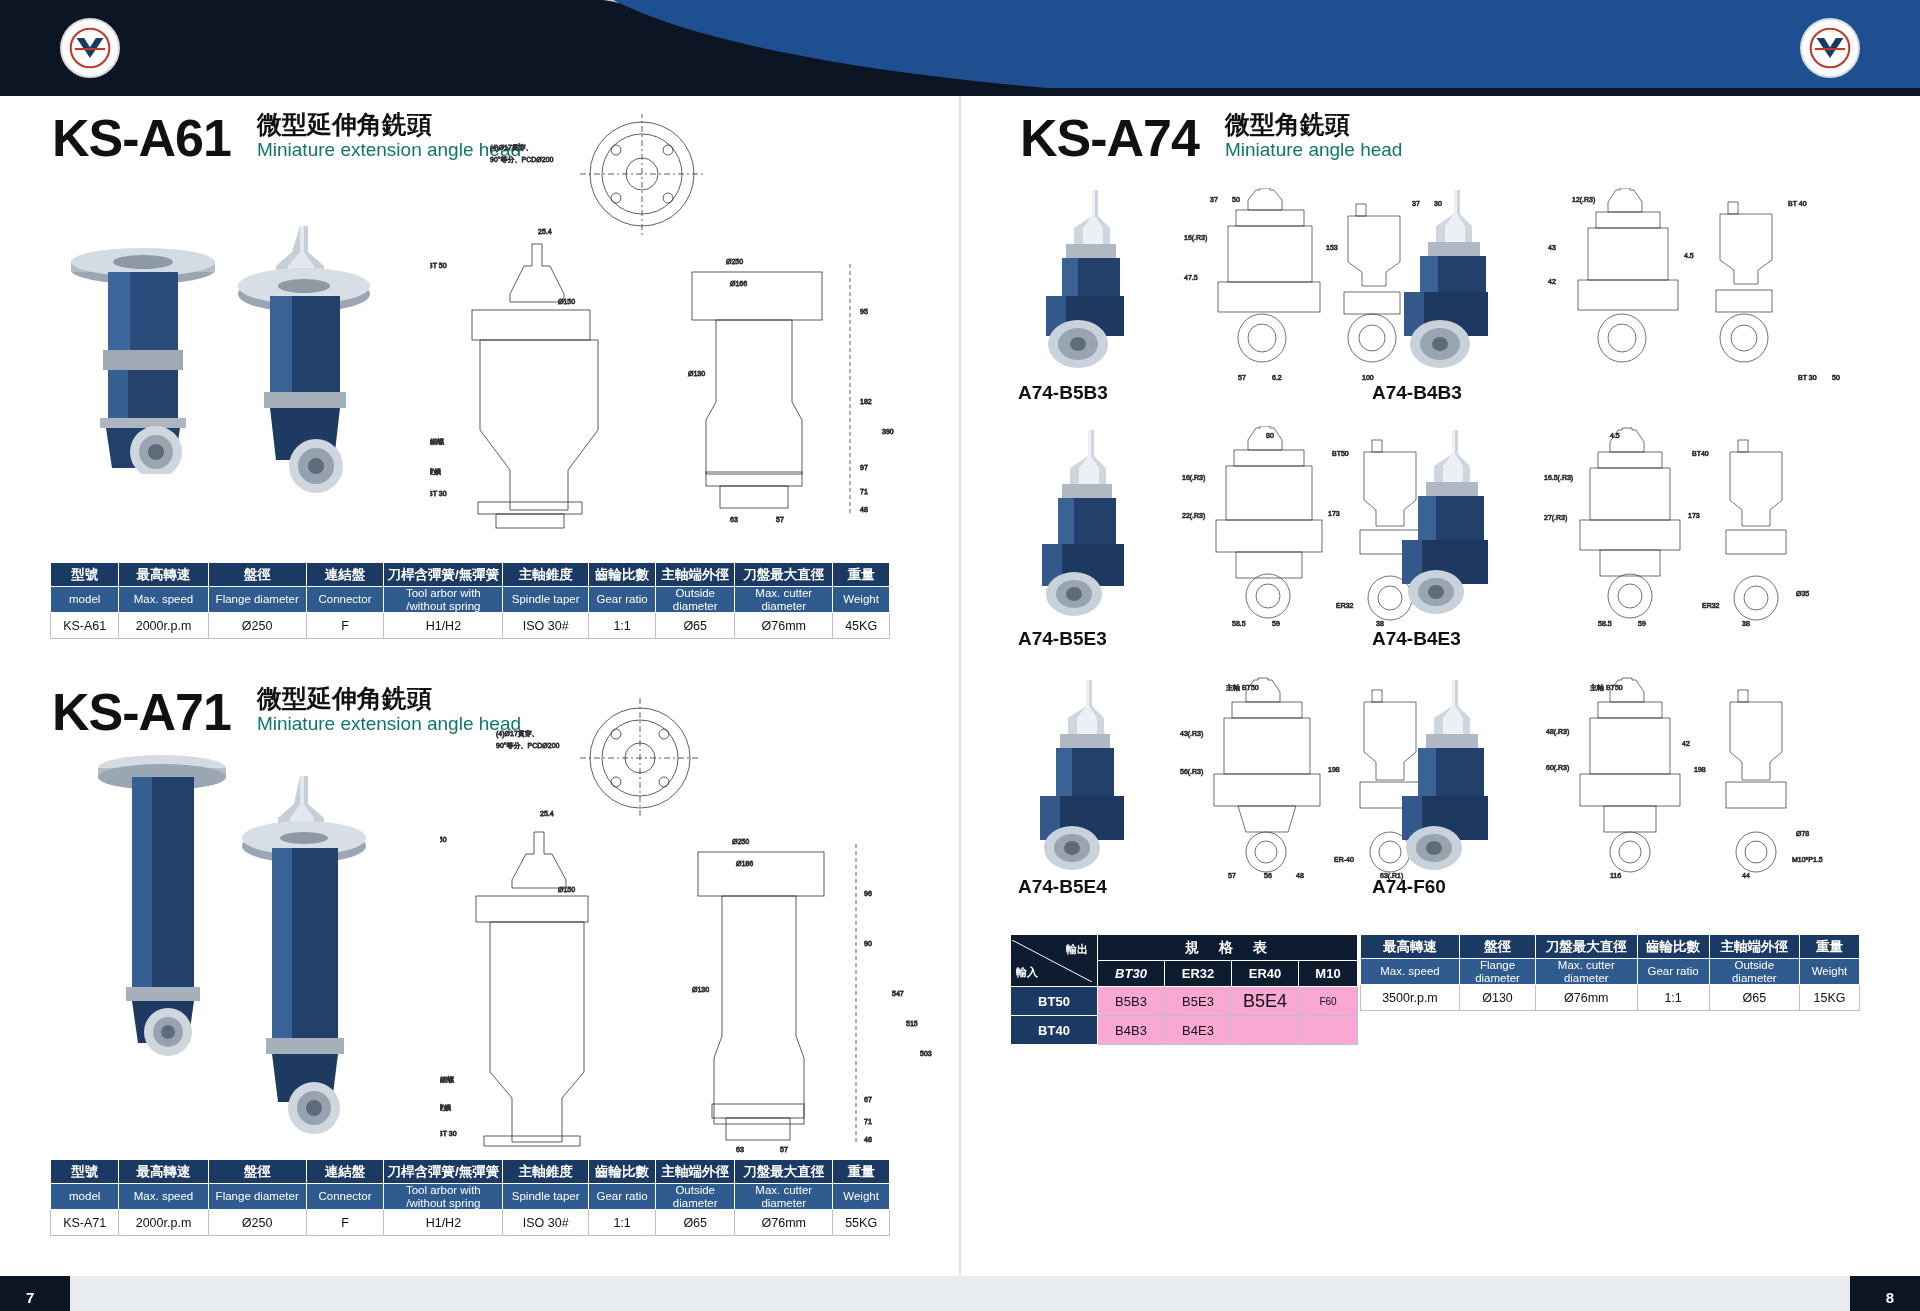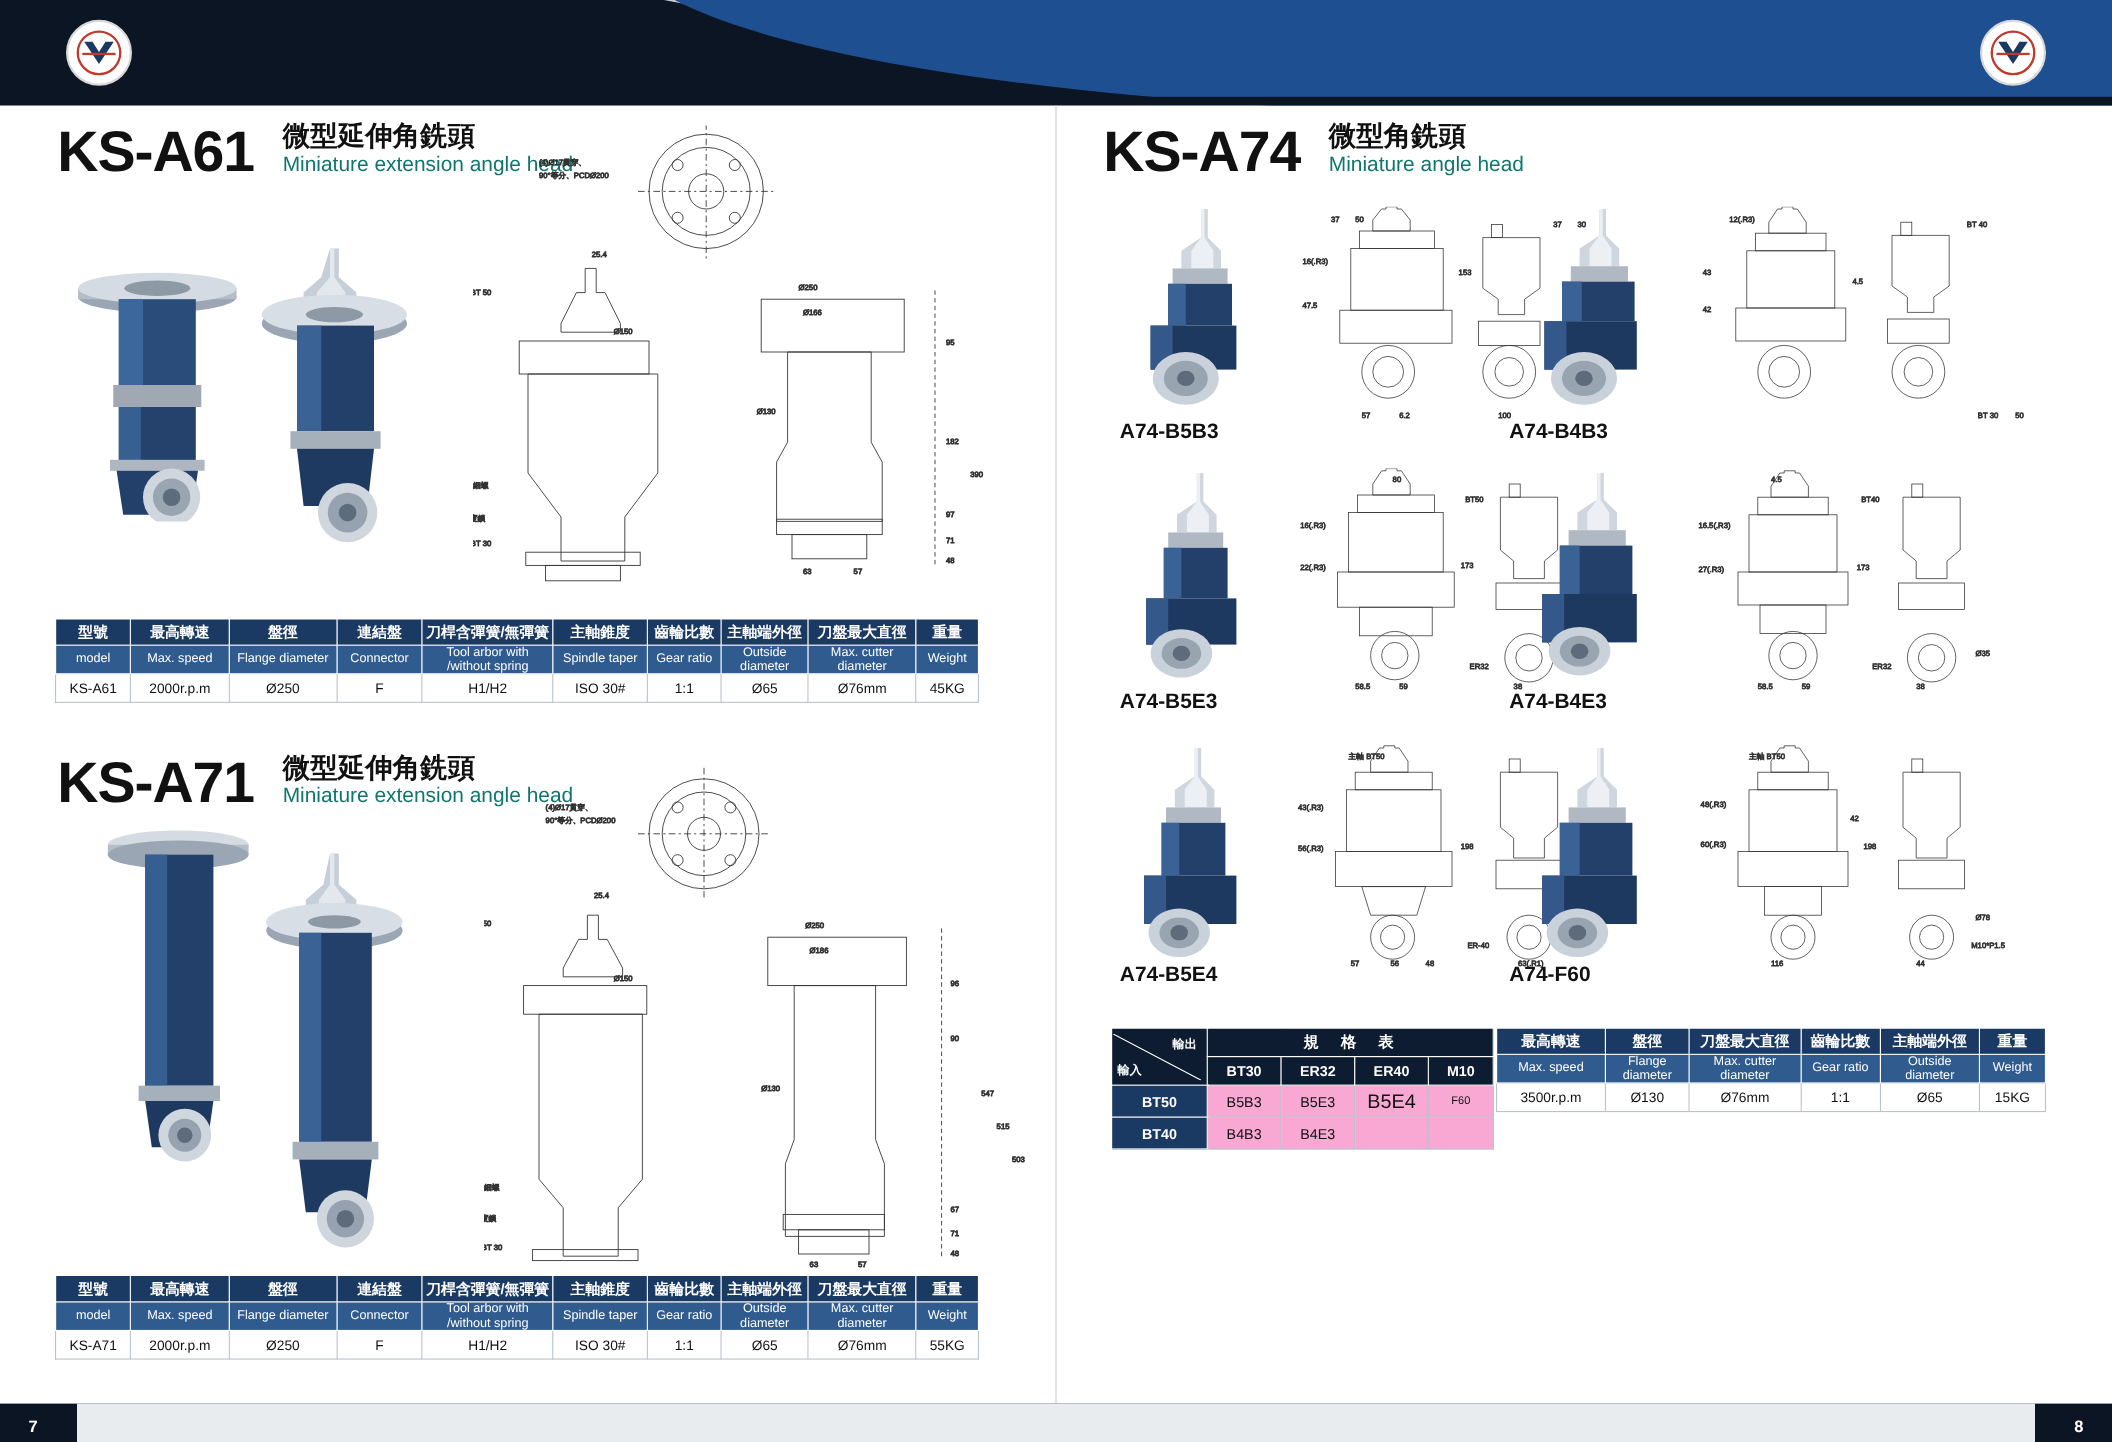--- a/index.html
+++ b/index.html
@@ -361,21 +361,21 @@
         <td>Ø65</td>
         <td>Ø76mm</td>
         <td>55KG</td>
       </tr>
     </tbody>
       </table>
   </div>
 
   <div class="page-right">
 
-    <div class="modelhead" style="left:43px;top:14px;align-items:flex-end;">
+    <div class="modelhead" style="left:60px;top:14px;align-items:flex-end;">
       <div class="code">KS-A74</div>
       <div class="txt">
         <div class="cn">微型角銑頭</div>
         <div class="en">Miniature angle head</div>
       </div>
     </div>
 
     <div class="photo" style="left:56px;top:90px;">
       <svg width="150" height="190" viewBox="0 0 150 190">
         <path d="M76 4 l6 0 l0 26 l12 12 l0 16 l-36 0 l0 -16 l18 -12 z" fill="#cfd6de"></path>
@@ -641,21 +641,21 @@
             <svg width="80" height="42" style="position:absolute;left:0;top:0">
               <line x1="0" y1="0" x2="80" y2="42" stroke="#ffffff" stroke-width="1"></line>
             </svg>
             <span style="position:absolute;right:4px;top:2px;font-size:11px;color:#fff;">輸出</span>
             <span style="position:absolute;left:4px;bottom:2px;font-size:11px;color:#fff;">輸入</span>
           </div>
         </td>
         <td class="dk" colspan="4" style="height:23px;font-size:14px;letter-spacing:3px;">規　格　表</td>
       </tr>
       <tr>
-        <td class="dk" style="width:64px;height:23px;font-size:13px;">BT30</td>
+        <td class="dk" style="width:64px;height:23px;font-size:13px;font-style:italic;">BT30</td>
         <td class="dk" style="width:64px;font-size:13px;">ER32</td>
         <td class="dk" style="width:64px;font-size:13px;">ER40</td>
         <td class="dk" style="width:56px;font-size:13px;margin-left:48px;">M10</td>
       </tr>
       <tr>
         <td class="md" colspan="2" style="height:26px;font-size:13px;">BT50</td>
         <td class="w" style="font-size:13px;">B5B3</td>
         <td class="w" style="font-size:13px;">B5E3</td>
         <td class="w" style="font-size:18px;">B5E4</td>
         <td class="w" style="font-size:10px;">F60</td>

